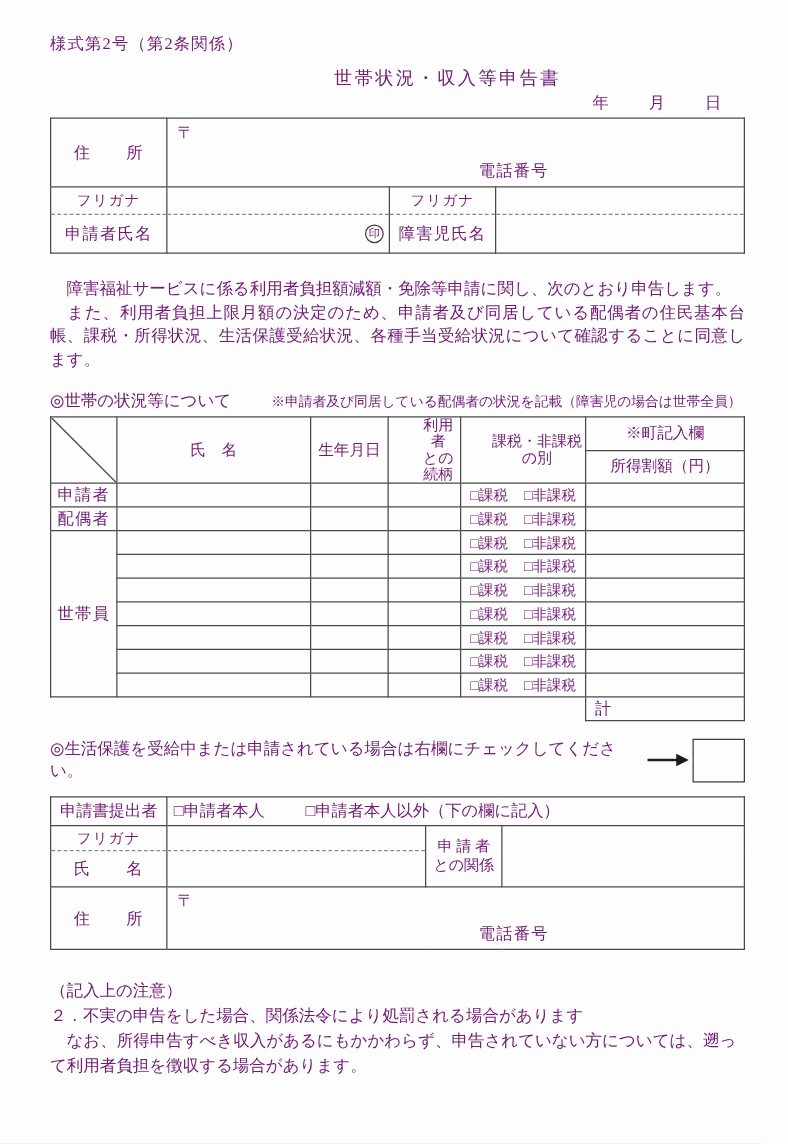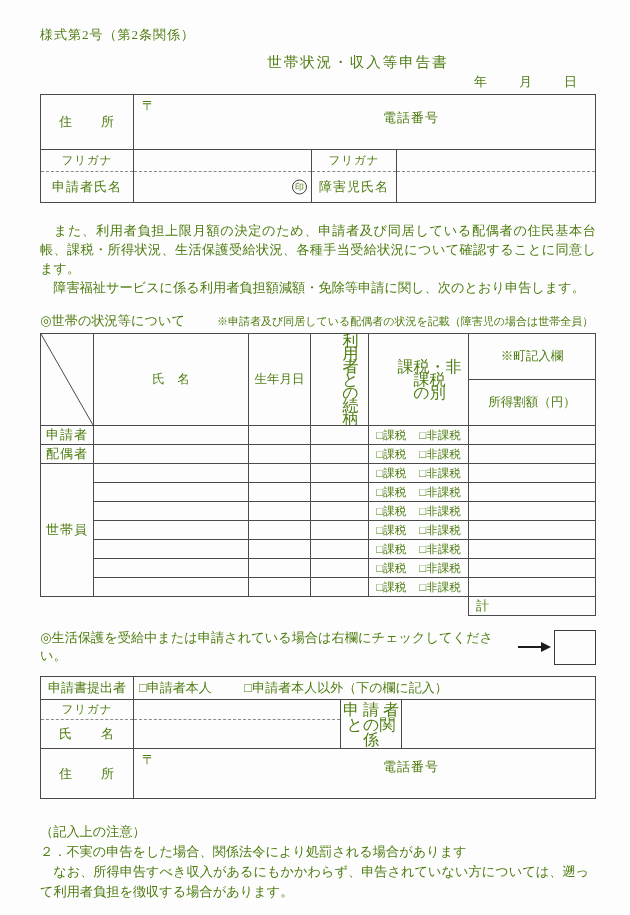--- a/index.html
+++ b/index.html
@@ -3,79 +3,79 @@
 <meta charset="utf-8">
 <style>
   * { margin:0; padding:0; box-sizing:border-box; }
   html,body { background:#e8e8e8; }
   .page {
     width:630px; height:915px;
     background:#fdfdfd;
     margin:0 auto;
     position:relative;
     font-family:"Liberation Serif","DejaVu Serif",serif;
-    color:#4d7c0f;
+    color:#701a75;
     overflow:hidden;
   }
   .inner { padding:26px 34px 0 40px; }
 
   .form-no { font-size:13px; letter-spacing:1px; }
   .doc-title { font-size:14.5px; text-align:center; padding-left:80px; margin-top:9px; letter-spacing:2px; }
   .addressee { font-size:13.5px; margin-top:19px; padding-left:6px; letter-spacing:1px; }
   .date-line { font-size:13px; text-align:right; padding-right:17px; margin-top:1px; letter-spacing:2px; }
 
   table { border-collapse:collapse; table-layout:fixed; }
   td { border:1px solid #4a4a4a; font-size:13px; vertical-align:middle; padding:0 5px; overflow:hidden; }
   td.lbl { text-align:center; letter-spacing:1px; }
   td.small { font-size:11.5px; }
 
   
   .t-applicant { width:555px; margin-top:3px; }
   .addr-cell { position:relative; }
   .postal { position:absolute; top:2px; left:8px; font-size:13px; }
-  .phone { position:absolute; bottom:22px; left:54%; font-size:13px; letter-spacing:1px; }
+  .phone { position:absolute; bottom:3px; left:54%; font-size:13px; letter-spacing:1px; }
   .dash-b { border-bottom:1px dashed #8a8a8a !important; }
   .dash-t { border-top:1px dashed #8a8a8a !important; }
   .name-cell { position:relative; }
   .seal {
     position:absolute; right:4px; top:50%; transform:translateY(-50%);
     width:15px; height:15px; border:1px solid #3d3d3d; border-radius:50%;
     display:flex; align-items:center; justify-content:center;
     font-size:9px; line-height:1;
   }
 
   .declaration { margin-top:18px; font-size:13.2px; line-height:19px; width:556px; text-align:justify; }
 
   .sec-head { margin-top:15px; font-size:13.2px; display:flex; align-items:baseline;gap:24px; }
   .sec-note { font-size:11px; margin-left:8px;font-family:Liberation Mono, monospace; }
 
   
   .t-house { width:555px; margin-top:3px; }
   .t-house td { height:19px; }
   .t-house td.hdr { text-align:center; font-size:12.5px; height:19px; padding:0 2px; }
-  .hdr2 { line-height:13px; font-size:16px;margin-left:22px; }
+  .hdr2 { line-height:13px; font-size:12px;margin-left:22px; }
   .diag-cell { position:relative; padding:0; }
   .diag-cell svg { position:absolute; inset:0; width:100%; height:100%; display:block; }
   .chk-cell { text-align:center; padding:0 3px; }
   .chk-cell .opts { display:flex; justify-content:center; gap:13px; font-size:11.5px; white-space:nowrap; }
   .nob { border:none !important; }
   .total-cell { font-size:13px; padding-left:7px; height:26px; }
 
   
   .welfare { margin-top:13px; display:flex; align-items:center; font-size:13.2px; }
   .arrow { width:24px; height:1.6px; background:#1c1c1c; position:relative; margin:0 12px 0 4px; flex:none; }
   .arrow::after {
     content:""; position:absolute; right:-9px; top:-4.2px;
     border-left:10px solid #1c1c1c; border-top:5px solid transparent; border-bottom:5px solid transparent;
   }
   .welfare-box { width:42px; height:35px; border:1px solid #3d3d3d; background:#fdfdfd; flex:none; }
 
   
   .t-submit { width:555px; margin-top:11px; }
-  .rel-cell { text-align:center; font-size:16px; line-height:15px; padding:0 2px;margin-left:44px; }
+  .rel-cell { text-align:center; font-size:12px; line-height:15px; padding:0 2px;margin-left:44px; }
 
   
   .notes { margin-top:23px; font-size:13.2px; line-height:20px; width:560px; }
 </style>
 </head>
 <body>
 
 <div class="page">
   <div class="inner">
 
@@ -109,22 +109,22 @@
         <td class="name-cell dash-t">
           <span class="seal">印</span>
         </td>
         <td class="lbl dash-t">障害児氏名</td>
         <td class="dash-t"></td>
       </tr>
     </tbody>
       </table>
 
     <div class="declaration">
+      <div>　障害福祉サービスに係る利用者負担額減額・免除等申請に関し、次のとおり申告します。</div>
       <div>　また、利用者負担上限月額の決定のため、申請者及び同居している配偶者の住民基本台帳、課税・所得状況、生活保護受給状況、各種手当受給状況について確認することに同意します。</div>
-      <div>　障害福祉サービスに係る利用者負担額減額・免除等申請に関し、次のとおり申告します。</div>
     </div>
 
     <div class="sec-head">
       <span>◎世帯の状況等について</span>
       <span class="sec-note">※申請者及び同居している配偶者の状況を記載（障害児の場合は世帯全員）</span>
     </div>
 
     <table class="t-house">
       <colgroup>
           <col style="width:53px">

